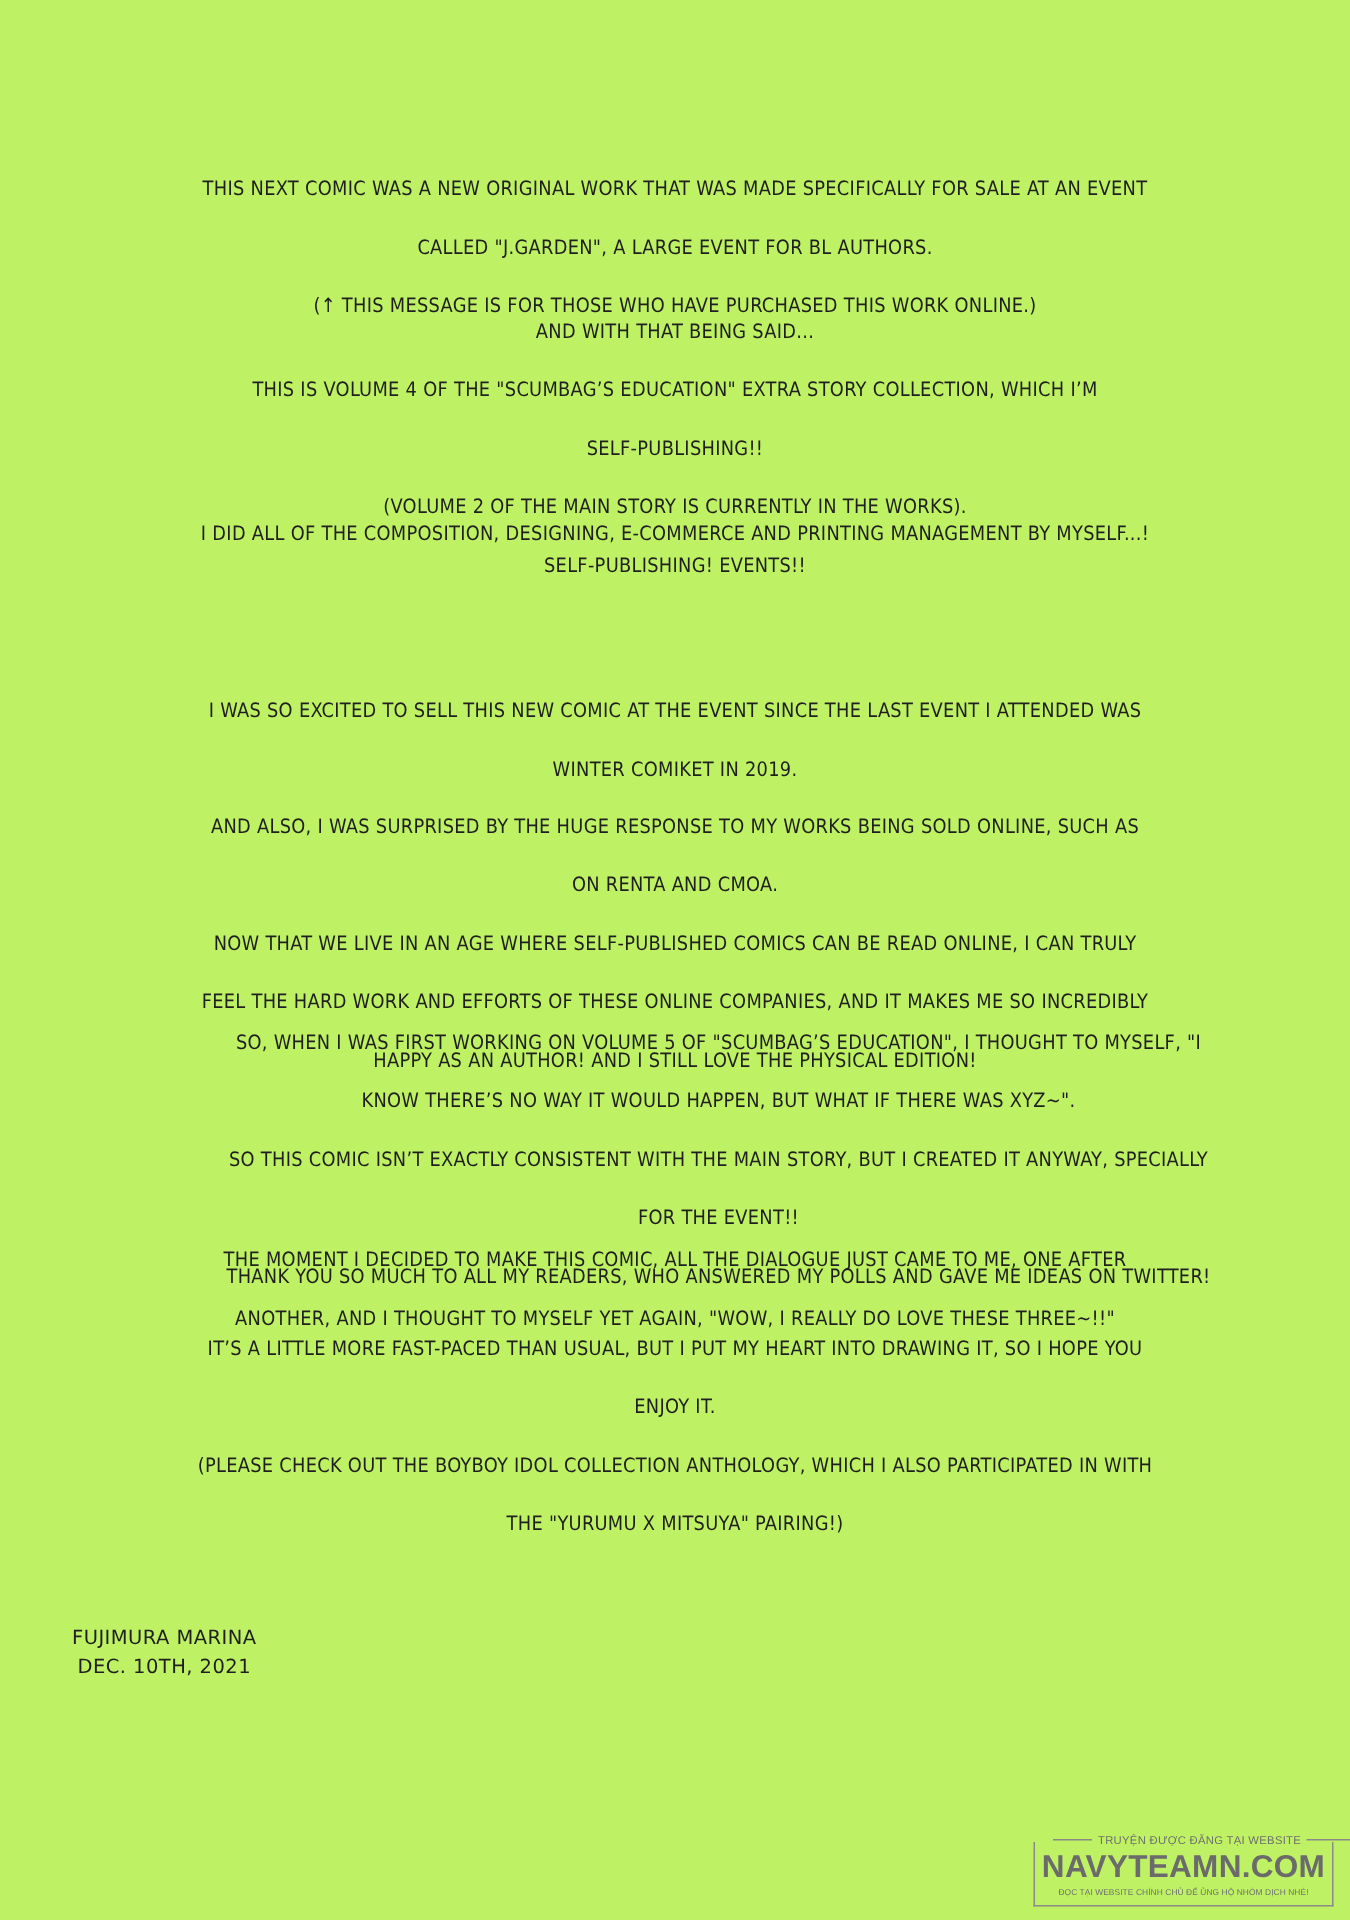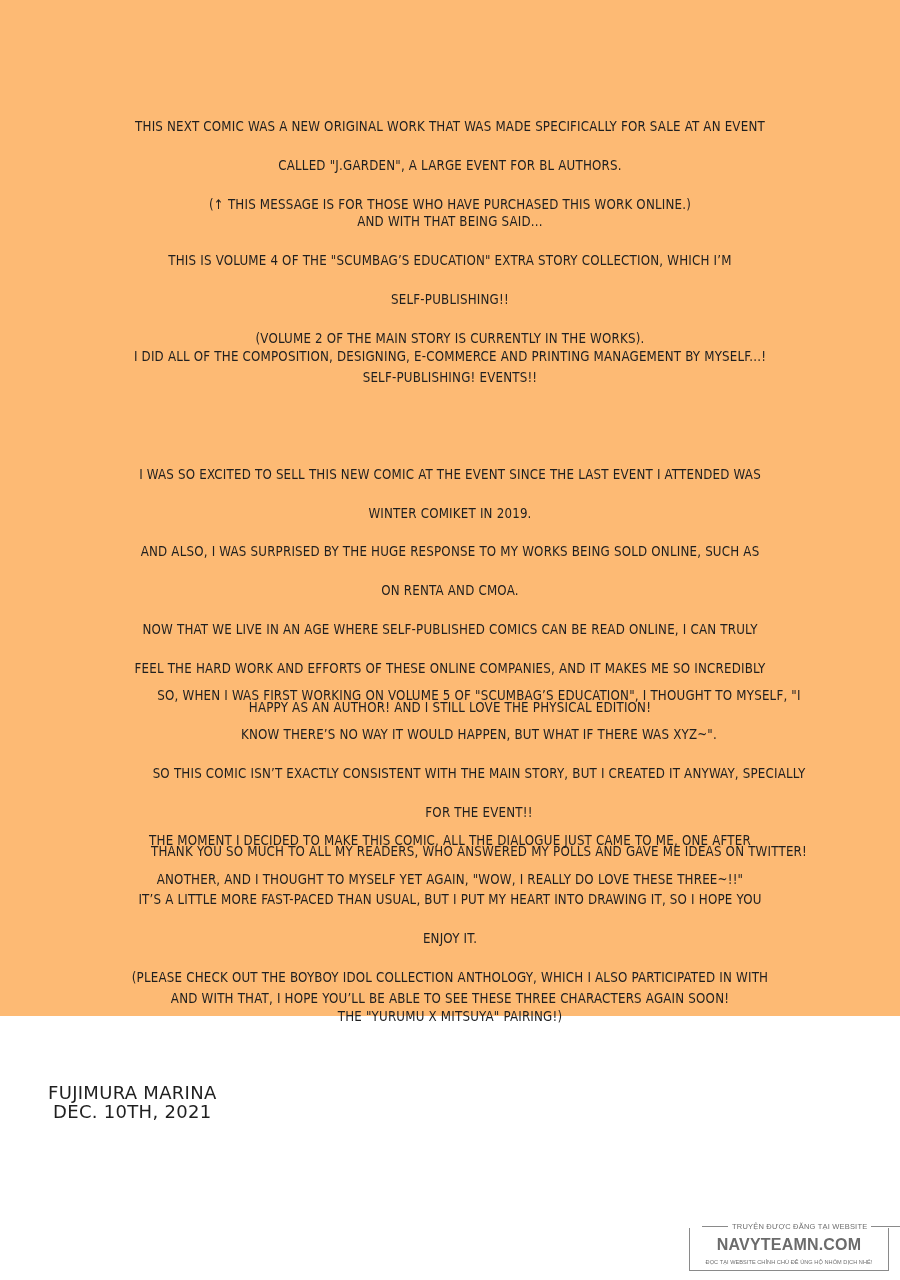--- a/index.html
+++ b/index.html
@@ -13,22 +13,22 @@
       position: relative;
       overflow: hidden;
       color: #1e1e1e;
       font-family: "DejaVu Sans", sans-serif;
     }
     .page {
       position: absolute;
       left: 0;
       top: 0;
       width: 900px;
-      height: 1016px;
-      background: #fdba74;
+      height: 1280px;
+      background: #bef264;
     }
     .para {
       position: absolute;
       left: 0;
       width: 900px;
       text-align: center;
       font-family: "DejaVu Sans", sans-serif;
       font-size: 13.2px;
       line-height: 19.5px;
       letter-spacing: 0.2px;
@@ -36,21 +36,21 @@
       font-stretch: condensed;
       color: #1f1f1f;
       white-space: pre-line;
     }
     .line { display: block; }
     .signature {
       position: absolute;
       left: 48px;
       top: 1083px;
       font-family: "DejaVu Sans", sans-serif;
-      font-size: 18px;
+      font-size: 13px;
       line-height: 19px;
       text-transform: uppercase;
       color: #1f1f1f;
       text-align: center;
       letter-spacing: 0.3px;
     }
     .signature .line { display: block; }
 
     
     .watermark {
@@ -87,21 +87,21 @@
       color: #6e6e6e;
     }
     .wm-main {
       position: absolute;
       top: 5px;
       left: 0;
       width: 100%;
       text-align: center;
       font-family: "Liberation Sans", sans-serif;
       font-weight: bold;
-      font-size: 16px;
+      font-size: 21px;
       letter-spacing: 0.2px;
       color: #6b6b6b;
       line-height: 24px;
     }
     .wm-sub {
       position: absolute;
       top: 31px;
       left: 0;
       width: 100%;
       text-align: center;
@@ -164,23 +164,20 @@
     <span class="line">another, and I thought to myself yet again, "Wow, I really do love these three~!!"</span>
   </div>
 
   <div class="para" style="top:870px;">
     <span class="line">It’s a little more fast-paced than usual, but I put my heart into drawing it, so I hope you</span>
     <span class="line">enjoy it.</span>
     <span class="line">(Please check out the BOYBOY IDOL COLLECTION anthology, which I also participated in with</span>
     <span class="line">the "Yurumu x Mitsuya" pairing!)</span>
   </div>
 
-  <div class="para" style="top:969px;">
-    <span class="line">And with that, I hope you’ll be able to see these three characters again soon!</span>
-  </div>
 
   <div class="signature">
     <span class="line">Fujimura Marina</span>
     <span class="line">Dec. 10th, 2021</span>
   </div>
 
   <div class="watermark">
     <div class="wm-top">
       <span class="rule left"></span>
       <span class="txt">TRUYỆN ĐƯỢC ĐĂNG TẠI WEBSITE</span>

